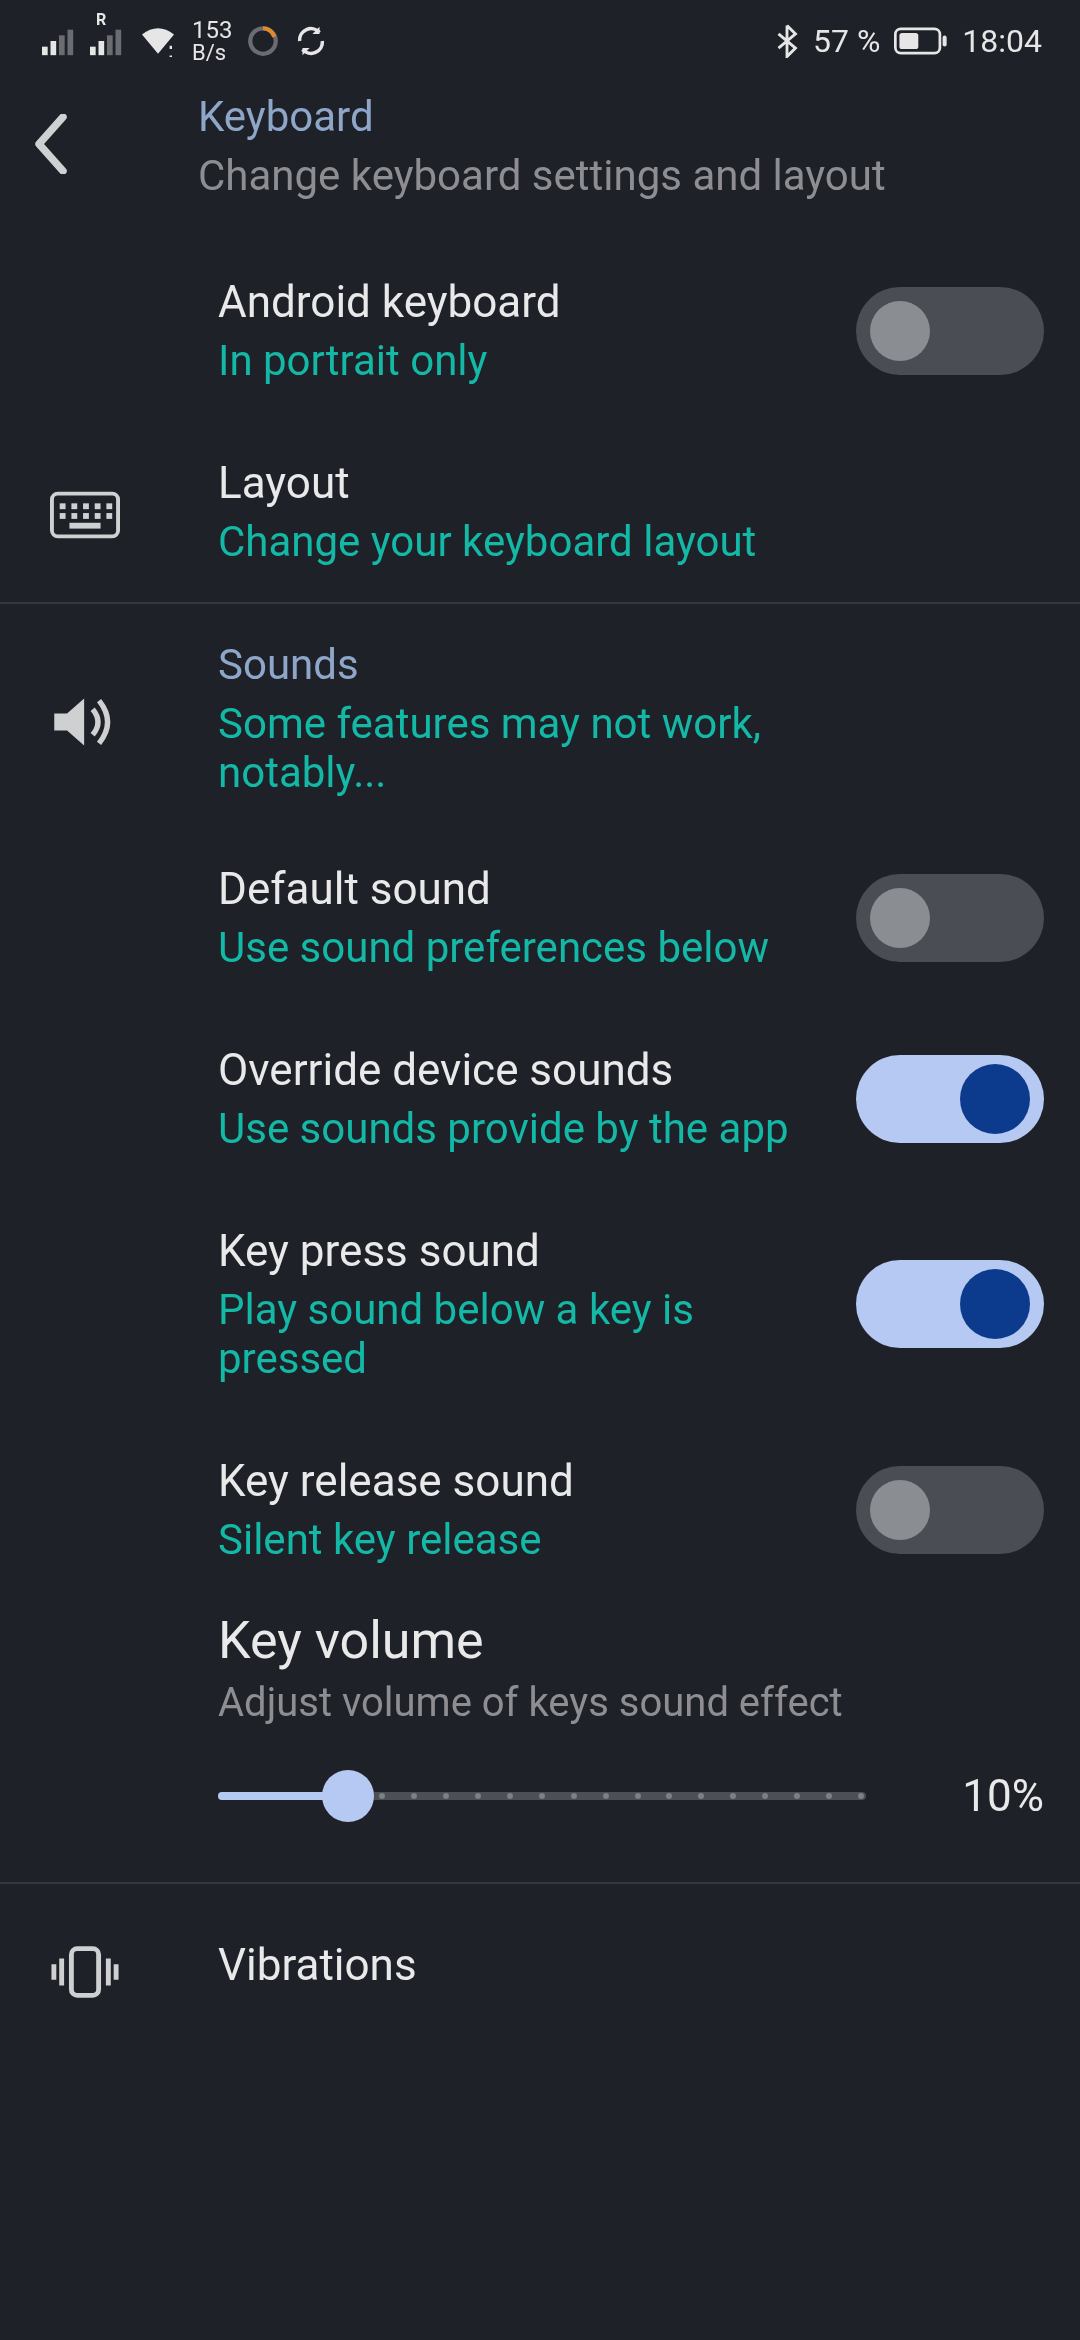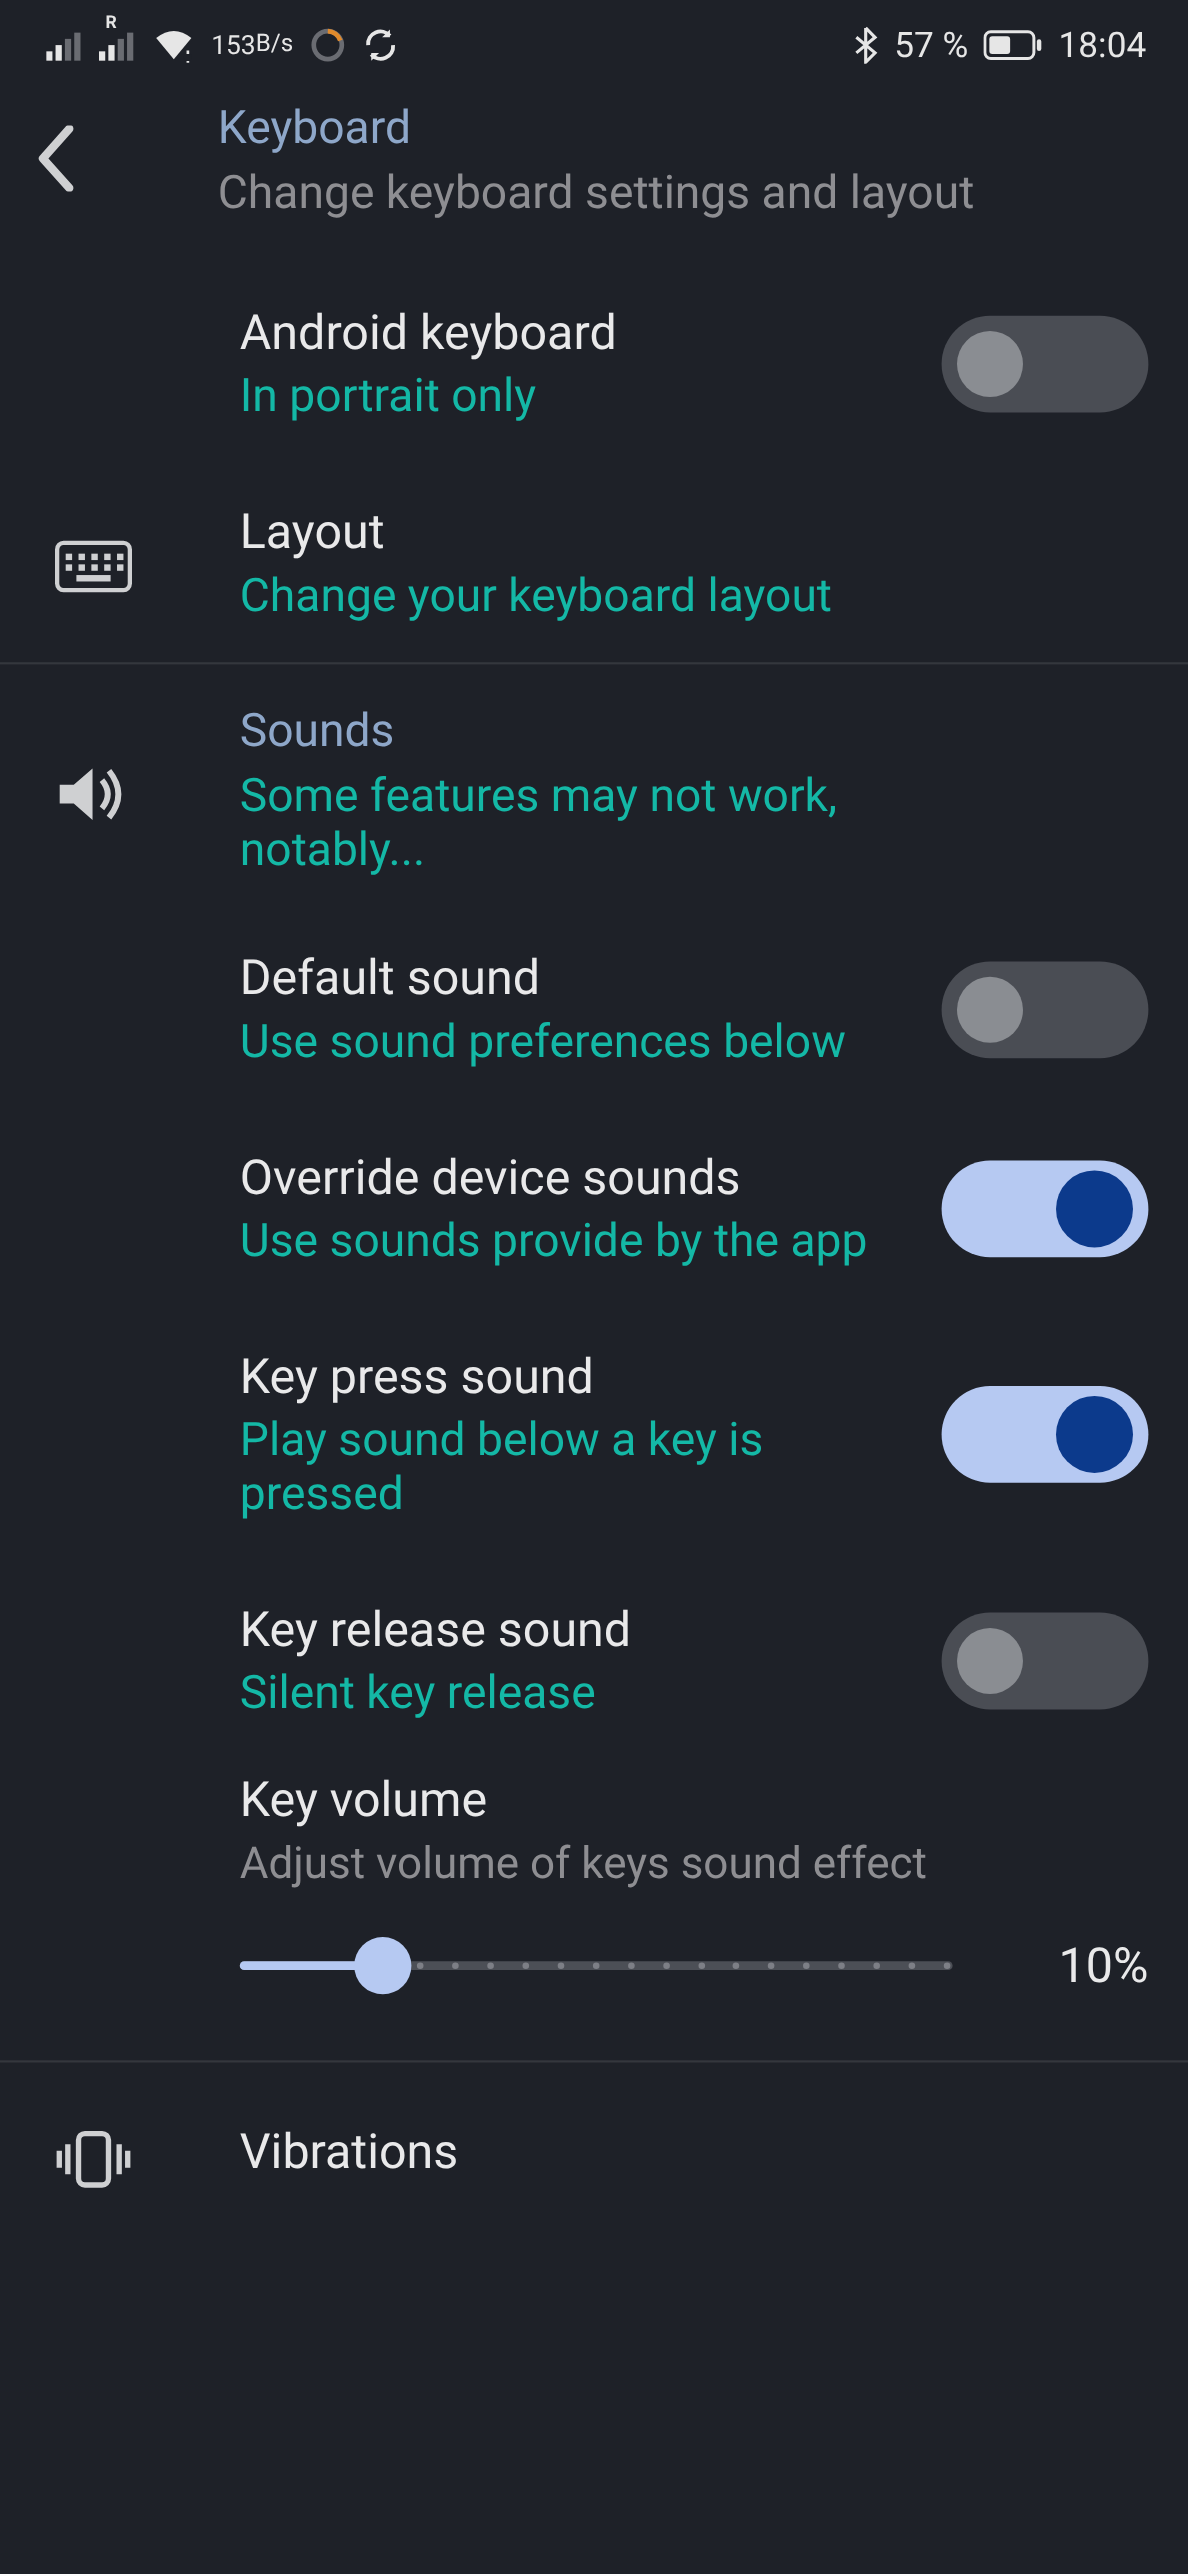--- a/index.html
+++ b/index.html
@@ -4,21 +4,21 @@
 <style>
   * { margin:0; padding:0; box-sizing:border-box; }
   html,body { width:1080px; height:2340px; background:#1e2128; color:#fff;
               font-family:-apple-system,Roboto,"Helvetica Neue",Arial,sans-serif;
               overflow:hidden; }
   
   .status-bar { display:flex; justify-content:space-between; align-items:center;
                 padding:12px 38px 0 42px; height:70px; font-size:32px;
                 color:#e6e6e6; }
   .status-left,.status-right { display:flex; align-items:center; gap:14px; }
-  .status-left .speed { font-size:24px; line-height:1; display:flex; flex-direction:row; }
+  .status-left .speed { font-size:24px; line-height:1; display:flex; flex-direction:column; }
   .status-left .speed .unit { font-size:22px; }
   .status-right span { white-space:nowrap; }
   
   .page { padding-top:0; }
   .section-header { display:flex; align-items:flex-start; gap:0; padding:22px 36px 40px 16px; }
   .back-slot { width:182px; display:flex; align-items:flex-start; justify-content:flex-start;
                padding-top:22px; padding-left:14px;}
   .section-title .cat { font-size:42px; color:#8ea7c9; font-weight:400; margin-bottom:10px;}
   .section-title .sub { font-size:42px; color:#8e8e92; font-weight:400; }
   .row { display:flex; align-items:center; padding:36px 36px; gap:0; }
@@ -32,21 +32,21 @@
   .toggle { width:188px; height:88px; border-radius:44px; position:relative; }
   .toggle .knob { width:60px; height:60px; border-radius:50%; position:absolute; top:14px; }
   .toggle.off { background:#4a4d54; }
   .toggle.off .knob { left:14px; background:#8a8d92; }
   .toggle.on  { background:#b6c9f2; }
   .toggle.on .knob { right:14px; background:#0c3a8c; width:70px; height:70px; top:9px;}
   
   .divider { height:2px; background:#34373d; width:100%; }
   
   .slider-block { padding:10px 36px 60px 218px; }
-  .slider-block .title { font-size:44px; color:#e9e9ea; margin-bottom:8px; }
+  .slider-block .title { font-size:52px; color:#e9e9ea; margin-bottom:8px; }
   .slider-block .sub { font-size:40px; color:#8e8e92; margin-bottom:44px; }
   .slider-row { display:flex; align-items:center; gap:48px; }
   .slider-track { flex:1; height:8px; background:#4c4f56; border-radius:4px; position:relative; }
   .slider-dots { position:absolute; left:0; right:0; top:0; height:8px; display:flex;
                  justify-content:space-between; padding:0 2px;}
   .slider-dots i { width:6px; height:6px; border-radius:50%; background:#7d7f86; margin-top:1px;}
   .slider-fill { position:absolute; left:0; top:0; height:8px; background:#b6c9f2; border-radius:4px; }
   .slider-thumb { position:absolute; top:-22px; width:52px; height:52px; border-radius:50%;
                   background:#b6c9f2; transform:translateX(-50%); }
   .slider-value { font-size:44px; color:#e9e9ea; min-width:130px; text-align:right;}

